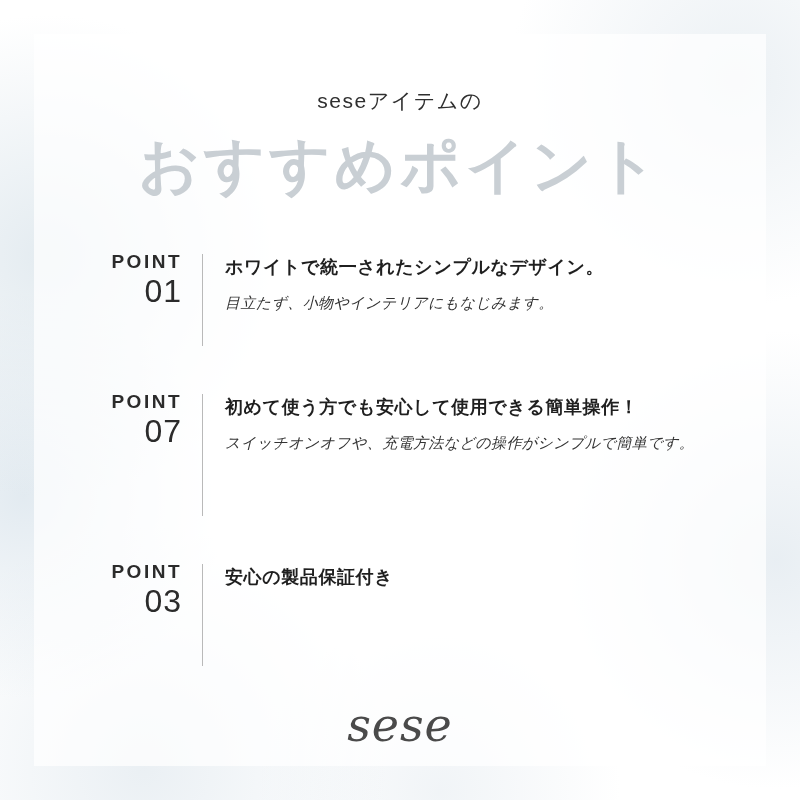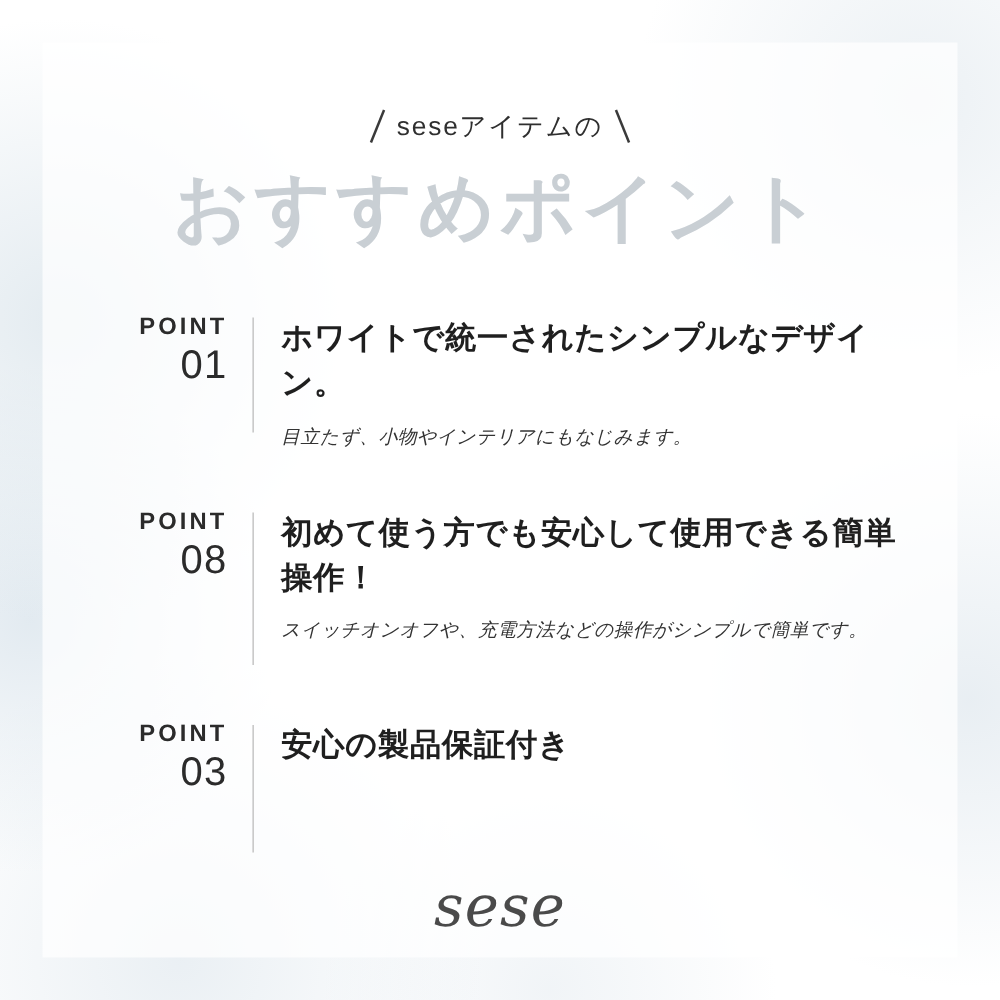--- a/index.html
+++ b/index.html
@@ -50,20 +50,21 @@
   }
 
   
   .eyebrow-row {
     display: flex;
     align-items: center;
     justify-content: center;
     gap: 14px;
     margin-top: 86px;
     height: 30px;
+    flex-direction: column;
   }
   .slash {
     display: inline-block;
     width: 2px;
     height: 28px;
     background: #3a3a3a;
   }
   .slash.left { transform: rotate(22deg); }
   .slash.right { transform: rotate(-22deg); }
 
@@ -121,26 +122,25 @@
     background: #b9b9b9;
     align-self: stretch;
     margin: 4px 22px 0 20px;
     flex: 0 0 1px;
   }
   .point-body {
     flex: 1 1 auto;
     padding-top: 4px;
   }
   .point-title {
-    font-size: 25px;
+    font-size: 18px;
     font-weight: 700;
     letter-spacing: 0.6px;
     color: #1f1f1f;
     line-height: 1.45;
-    font-family: Liberation Mono, monospace;
   }
   .point-desc {
     margin-top: 11px;
     font-size: 15px;
     letter-spacing: 0.4px;
     color: #333333;
     line-height: 1.62;
     font-style: italic;
   }
 
@@ -195,21 +195,21 @@
         <div class="divider"></div>
         <div class="point-body">
           <div class="point-title">ホワイトで統一されたシンプルなデザイン。</div>
           <div class="point-desc">目立たず、小物やインテリアにもなじみます。</div>
         </div>
       </div>
 
       <div class="point-row row-02">
         <div class="point-left">
           <div class="point-word">POINT</div>
-          <div class="point-num">08</div>
+          <div class="point-num">07</div>
         </div>
         <div class="divider"></div>
         <div class="point-body">
           <div class="point-title">初めて使う方でも安心して使用できる簡単操作！</div>
           <div class="point-desc">スイッチオンオフや、充電方法などの操作がシンプルで簡単です。</div>
         </div>
       </div>
 
       <div class="point-row row-03">
         <div class="point-left">

